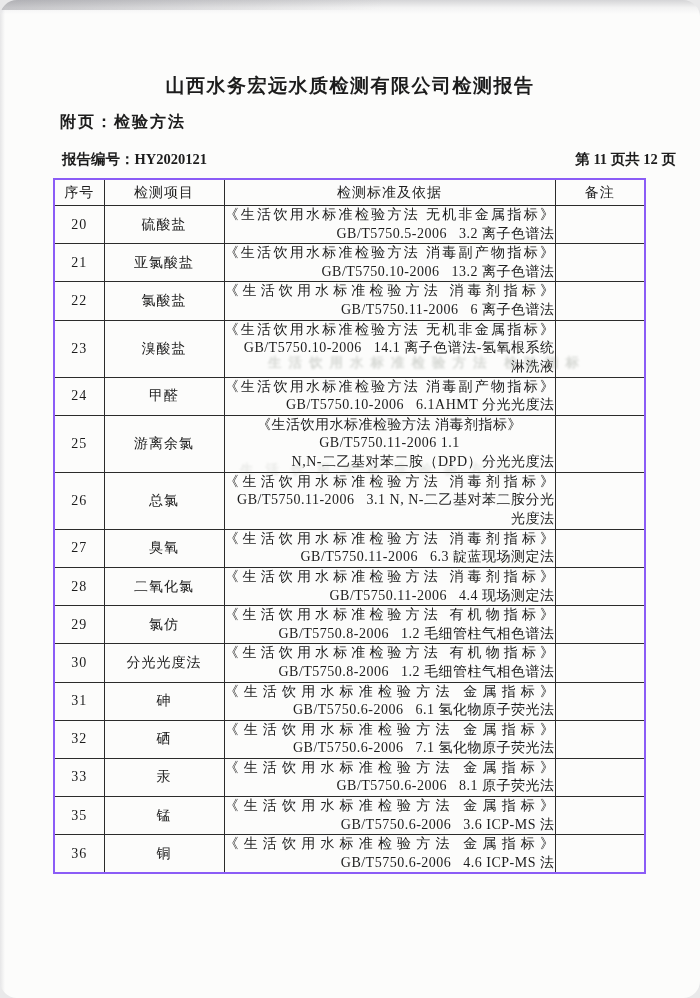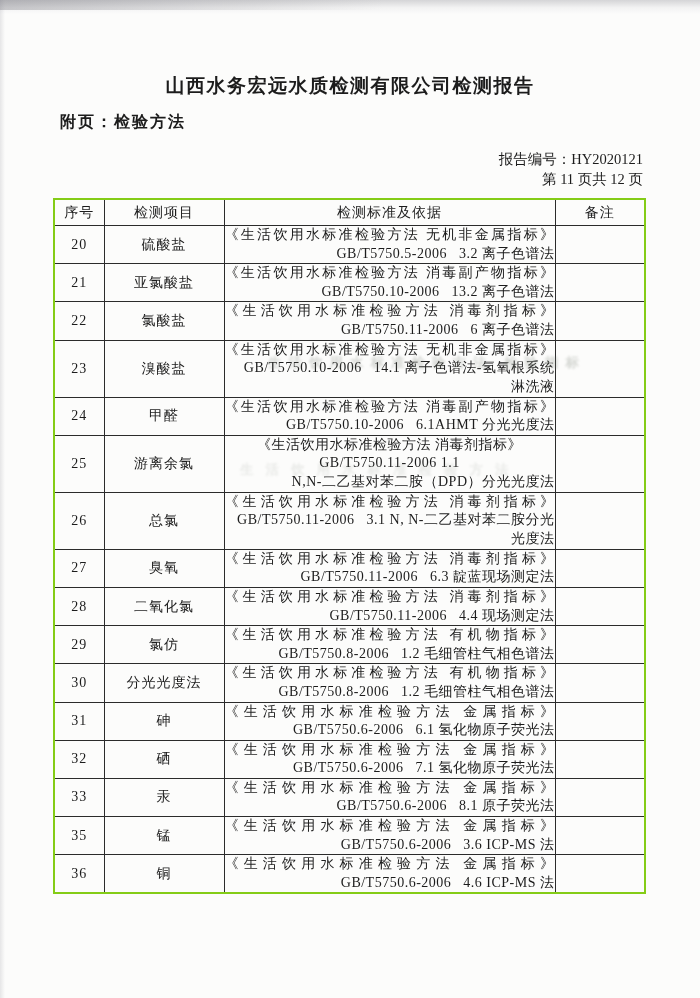--- a/index.html
+++ b/index.html
@@ -7,20 +7,21 @@
     width:700px;height:998px;
     background:#e9e9ea;
     font-family:"Liberation Serif","DejaVu Serif",serif;
   }
   .page{
     position:relative;
     width:700px;height:998px;
     background:#fcfcfb;
     overflow:hidden;
     color:#1c1c1c;
+    border-radius:17px;
   }
   
   .scan-edge-top{
     position:absolute;top:0;left:0;width:100%;height:14px;
     background:linear-gradient(to bottom,rgba(110,110,120,0.28),rgba(160,160,170,0.10) 55%,transparent);
     pointer-events:none;
   }
   .scan-edge-top::before{
     content:"";position:absolute;top:0;left:0;width:55%;height:10px;
     background:linear-gradient(to right,rgba(90,90,100,0.30),transparent);
@@ -38,43 +39,42 @@
     line-height:24px;
   }
   .subtitle{
     margin:13px 0 0 60px;
     font-family:"Liberation Sans","DejaVu Sans",sans-serif;
     font-size:16px;font-weight:bold;letter-spacing:2px;
     line-height:22px;
   }
   .meta-row{
     display:flex;justify-content:space-between;align-items:flex-end;
-    margin:16px 57px 0 62px;
-    font-size:14.5px;font-weight:normal;
+    margin:16px 24px 0 62px;
+    font-size:14.5px;font-weight:bold;
     line-height:20px;
-    flex-direction:column;
   }
   .report-table{
     border-collapse:collapse;
     margin:9px 0 0 53px;
     table-layout:fixed;
     width:591px;
     font-size:14px;
     background:transparent;
   }
   .report-table col.c-no{width:50px;}
   .report-table col.c-item{width:120px;}
   .report-table col.c-std{width:331px;}
   .report-table col.c-note{width:90px;}
   .report-table th,.report-table td{
     border:1px solid #2b2b2b;
     padding:0;
     vertical-align:middle;
   }
-  .report-table{border:2px solid #84cc16;}
+  .report-table{border:2px solid #8b5cf6;}
   .report-table th{
     font-weight:normal;
     height:25px;
     text-align:center;
     letter-spacing:1px;
   }
   .cell-no{text-align:center;letter-spacing:1px;}
   .cell-item{text-align:center;letter-spacing:1px;}
   .cell-std{padding:1px 7px 2px 7px;}
   .row-2l{height:38px;}

